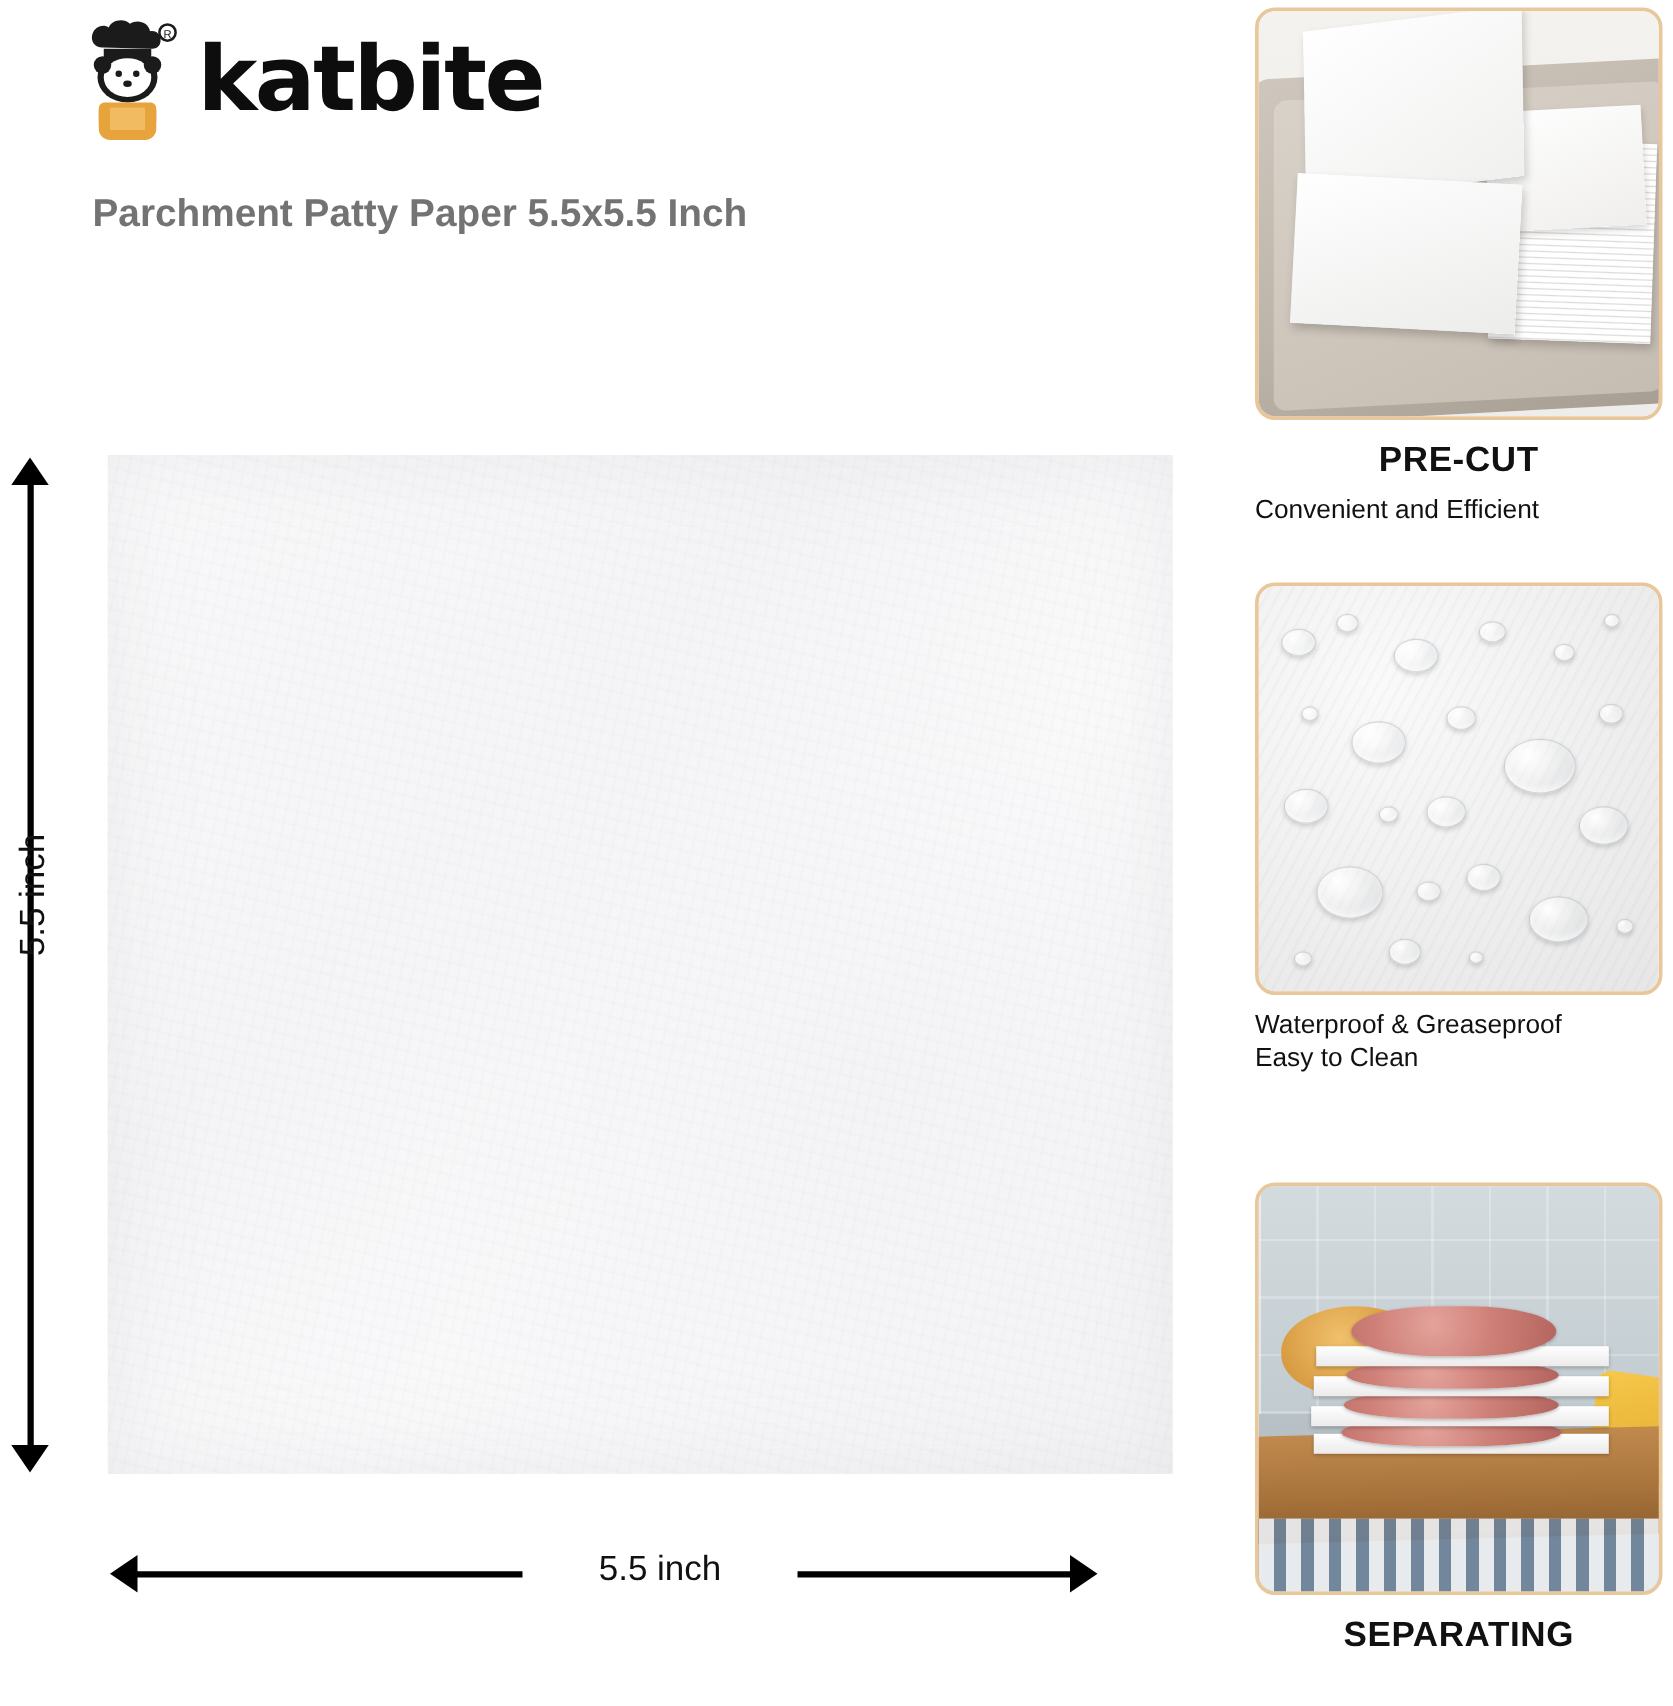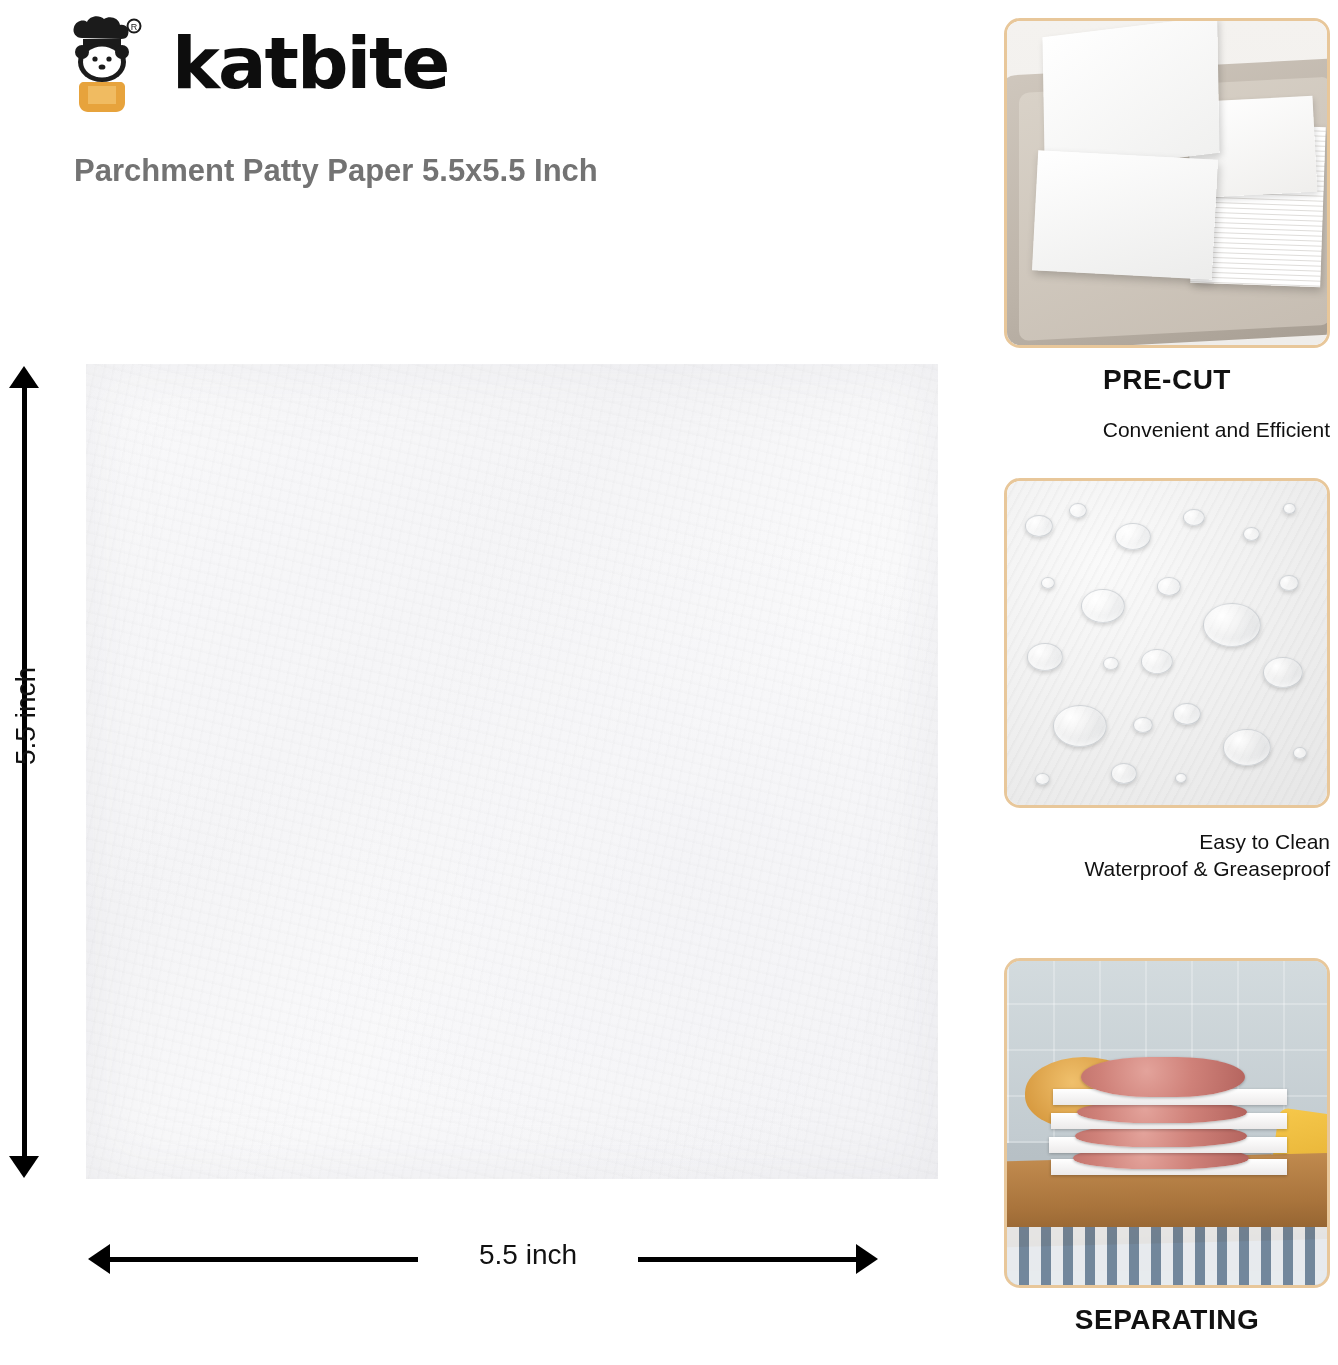--- a/index.html
+++ b/index.html
@@ -46,21 +46,21 @@
     height: 102px;
     flex: 0 0 86px;
   }
 
   .brand-name {
     font-size: 72px;
     font-weight: bold;
     letter-spacing: -2px;
     line-height: 1;
     color: #0d0d0d;
-    margin-left: 20px;
+    margin-left: 6px;
     font-family: "DejaVu Sans", sans-serif;
   }
 
   .headline {
     position: absolute;
     left: 74px;
     top: 150px;
     width: 860px;
     font-size: 31px;
     font-weight: bold;
@@ -182,21 +182,21 @@
     font-size: 28px;
     background: #fff;
     padding: 0 10px;
     color: #111;
   }
 
   
   .right-col {
     position: absolute;
     left: 996px;
-    top: 12px;
+    top: 0;
     width: 342px;
     height: 1020px;
   }
 
   .feature {
     position: absolute;
     left: 8px;
     width: 326px;
   }
   .feature.f1 { top: 6px; }
@@ -215,22 +215,22 @@
 
   .feature-title {
     margin-top: 16px;
     text-align: center;
     font-size: 28px;
     font-weight: bold;
     color: #111;
     letter-spacing: 0.5px;
   }
   .feature-sub {
-    margin-top: 20px;
-    text-align: right;
+    margin-top: 10px;
+    text-align: left;
     font-size: 21px;
     line-height: 1.3;
     color: #111;
   }
 
   
   .tray-scene {
     position: absolute;
     inset: 0;
     background: linear-gradient(180deg,#f4f2ef 0%, #efedea 100%);
@@ -479,22 +479,22 @@
           <div class="drop" style="left:126px; top:236px; width:18px; height:14px;"></div>
           <div class="drop" style="left:166px; top:222px; width:26px; height:20px;"></div>
           <div class="drop" style="left:216px; top:248px; width:46px; height:35px;"></div>
           <div class="drop" style="left:104px; top:282px; width:24px; height:19px;"></div>
           <div class="drop" style="left:28px;  top:292px; width:13px; height:10px;"></div>
           <div class="drop" style="left:168px; top:292px; width:10px; height:8px;"></div>
           <div class="drop" style="left:286px; top:266px; width:12px; height:10px;"></div>
         </div>
       </div>
       <div class="feature-sub">
+        <div>Waterproof &amp; Greaseproof</div>
         <div>Easy to Clean</div>
-        <div>Waterproof &amp; Greaseproof</div>
       </div>
     </div>
 
     <div class="feature f3">
       <div class="feature-img">
         <div class="patty-scene">
           <div class="tile-wall"></div>
           <div class="bun-blob"></div>
           <div class="cheese-blob"></div>
           <div class="board"></div>

